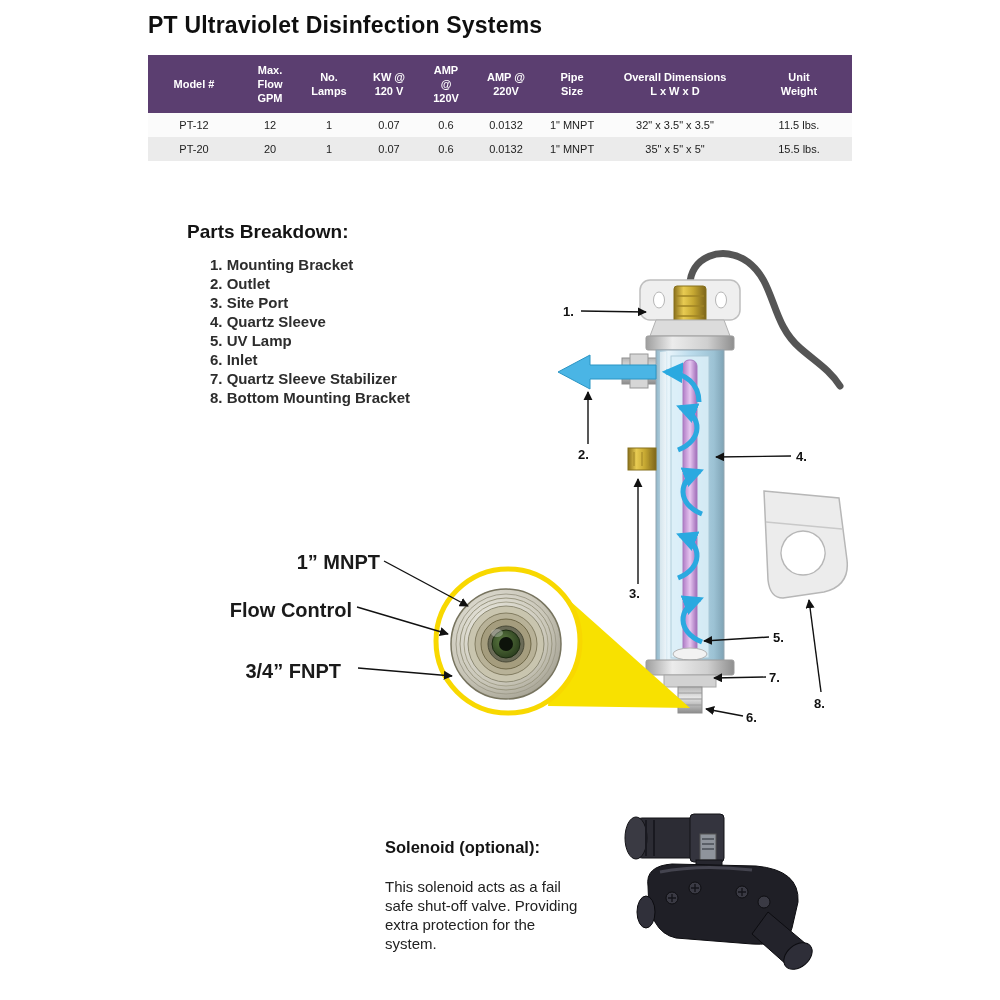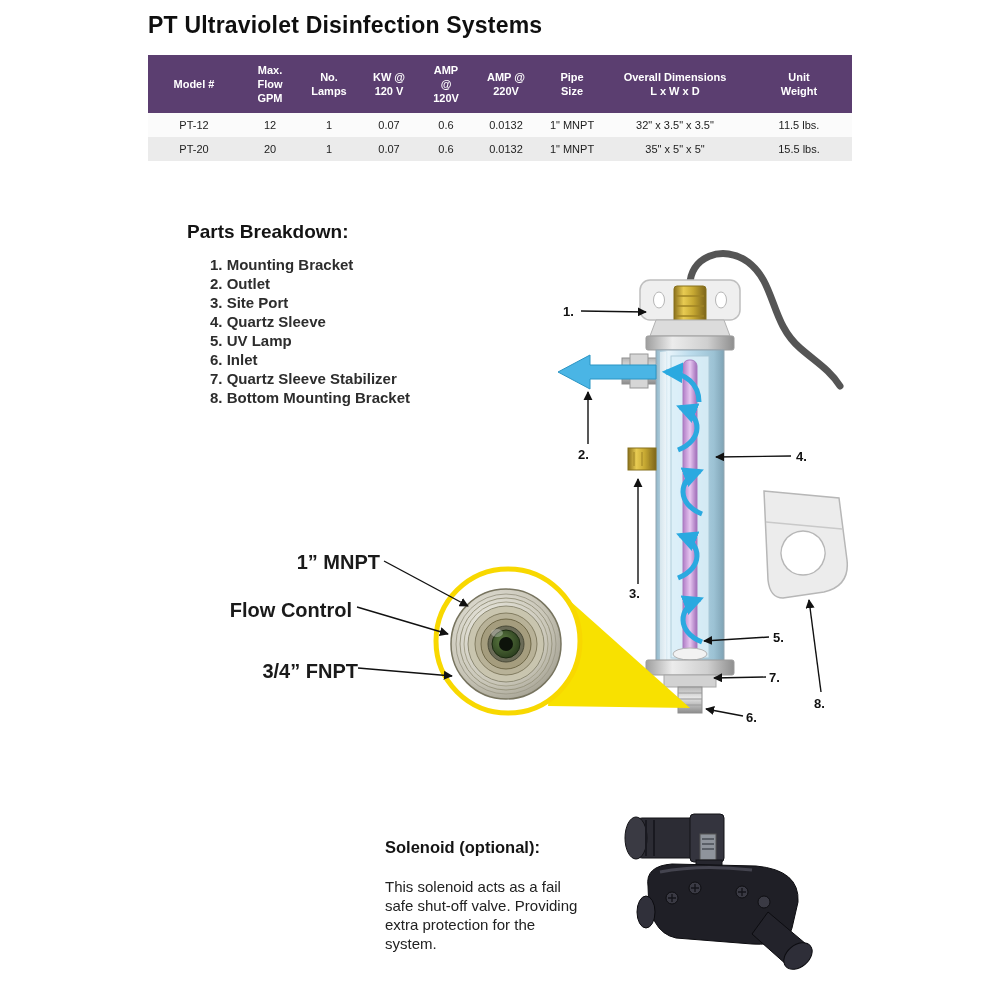--- a/index.html
+++ b/index.html
@@ -39,21 +39,21 @@
   }
   ul.parts-list li {
     font-size:15px; font-weight:600; color:#2d2d2d; line-height:19px;
   }
 
   .inset-label {
     font-size:20px; font-weight:700; color:#1a1a1a; text-align:right; width:130px;
   }
   .lbl-mnpt  { left:250px; top:551px; }
   .lbl-flow  { left:222px; top:599px; }
-  .lbl-fnpt  { left:228px; top:660px; }
+  .lbl-fnpt  { left:211px; top:660px; }
 
   .solenoid-heading {
     left:385px; top:838px; font-size:16.5px; font-weight:700; color:#141414;
   }
   .solenoid-body {
     left:385px; top:861px; width:250px; font-size:15px; line-height:19px;
     color:#222; white-space:pre-line;margin-top:16px;
   }
 
   svg.diagram { position:absolute; left:0; top:0; }

